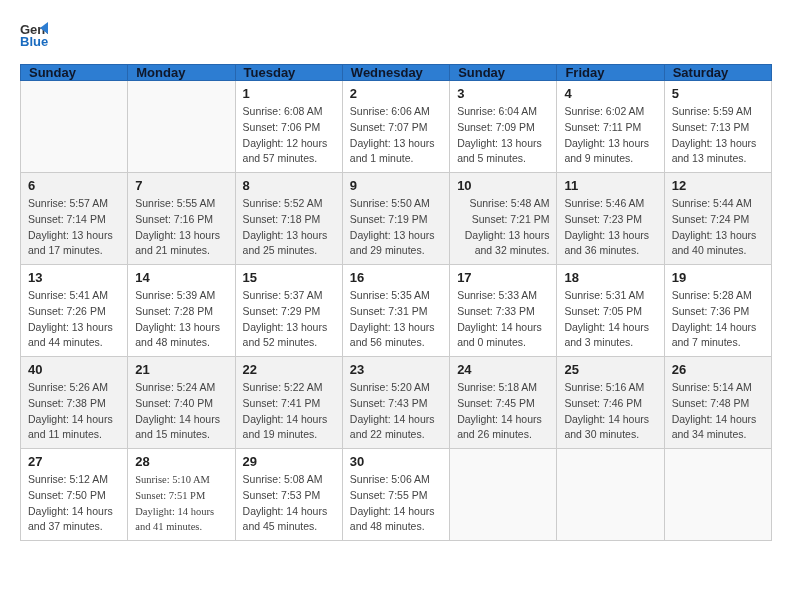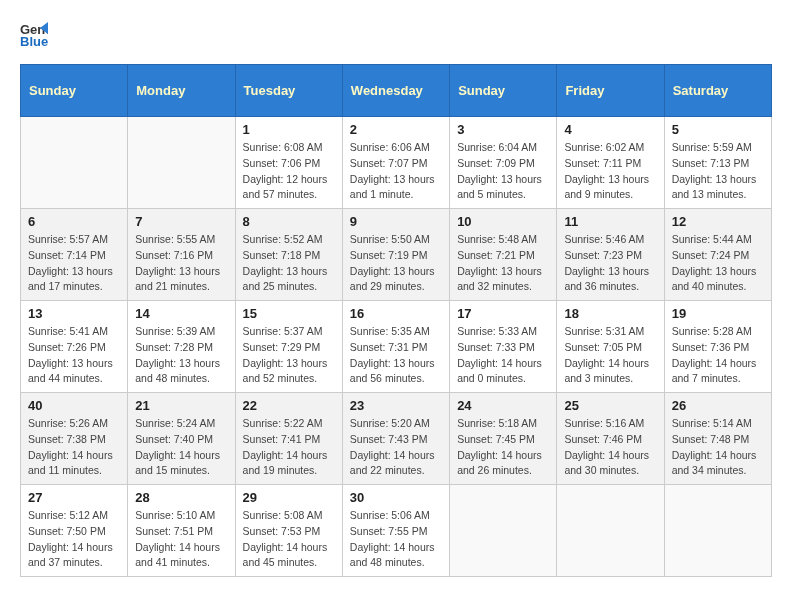--- a/index.html
+++ b/index.html
@@ -38,22 +38,22 @@
       font-size: 14px;
       color: #555;
     }
     .calendar {
       width: 100%;
       border-collapse: collapse;
       border: 1px solid #ccc;
     }
     .calendar th {
       background-color: #2d7dd2;
-      color: #fef9c3;
-      padding: 18px 8px;
+      color: #0f172a;
+      padding: 0 8px;
       font-size: 13px;
       font-weight: bold;
       text-align: left;
       border: 1px solid #2566b0;
     }
     .calendar td {
       vertical-align: top;
       padding: 5px 7px;
       border: 1px solid #ccc;
       font-size: 10.5px;
@@ -183,21 +183,21 @@
         </td>
         <td>
           <span class="day-number">9</span>
           <div class="day-info" style="white-space: pre-line;">Sunrise: 5:50 AM
 Sunset: 7:19 PM
 Daylight: 13 hours
 and 29 minutes.</div>
         </td>
         <td>
           <span class="day-number">10</span>
-          <div class="day-info" style="white-space: pre-line;">Sunrise: 5:48 AM
+          <div class="day-info" style="white-space: pre-line; text-align: right;">Sunrise: 5:48 AM
 Sunset: 7:21 PM
 Daylight: 13 hours
 and 32 minutes.</div>
         </td>
         <td>
           <span class="day-number">11</span>
           <div class="day-info" style="white-space: pre-line;">Sunrise: 5:46 AM
 Sunset: 7:23 PM
 Daylight: 13 hours
 and 36 minutes.</div>
@@ -315,21 +315,21 @@
       <tr class="row-white">
         <td>
           <span class="day-number">27</span>
           <div class="day-info" style="white-space: pre-line;">Sunrise: 5:12 AM
 Sunset: 7:50 PM
 Daylight: 14 hours
 and 37 minutes.</div>
         </td>
         <td>
           <span class="day-number">28</span>
-          <div class="day-info" style="white-space: pre-line;">Sunrise: 5:10 AM
+          <div class="day-info" style="white-space: pre-line; font-family: Liberation Serif, serif;">Sunrise: 5:10 AM
 Sunset: 7:51 PM
 Daylight: 14 hours
 and 41 minutes.</div>
         </td>
         <td>
           <span class="day-number">29</span>
           <div class="day-info" style="white-space: pre-line;">Sunrise: 5:08 AM
 Sunset: 7:53 PM
 Daylight: 14 hours
 and 45 minutes.</div>

